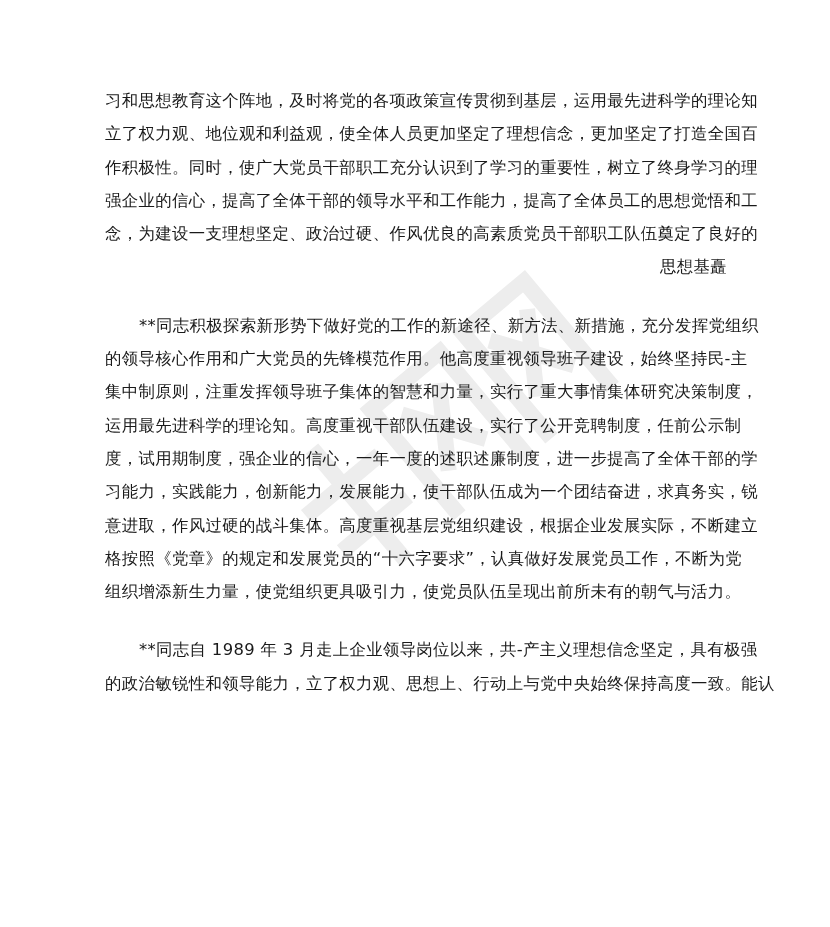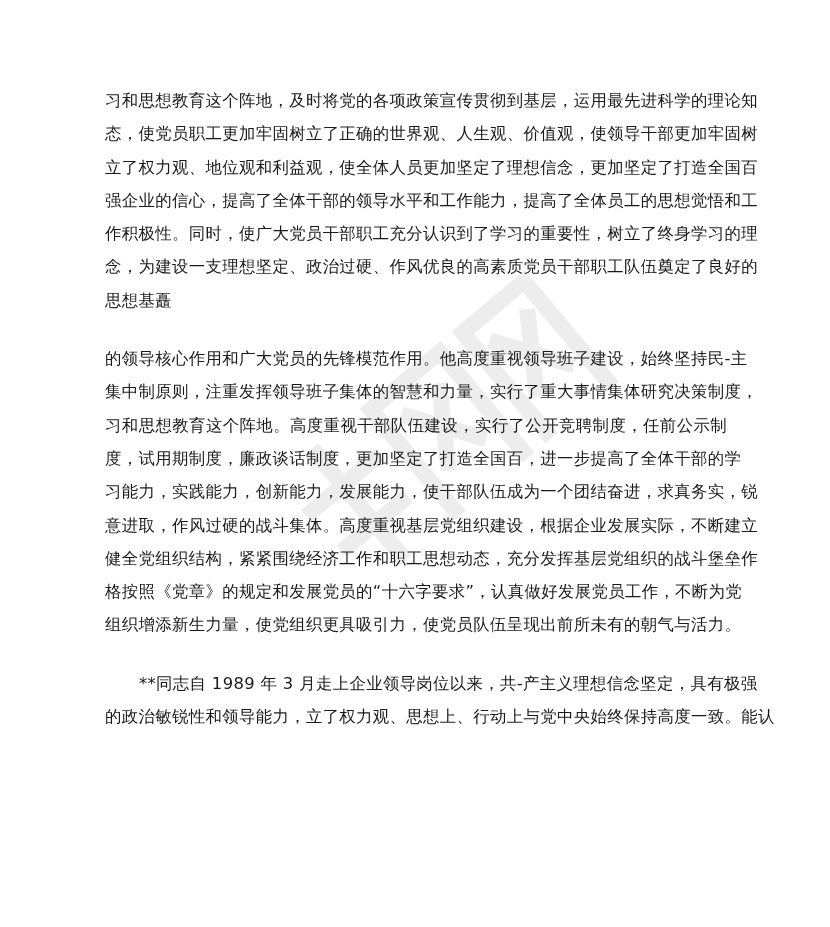--- a/index.html
+++ b/index.html
@@ -41,20 +41,21 @@
     .para {
       margin: 0;
     }
     .line {
       display: block;
       height: 33.3px;
       line-height: 33.3px;
       font-size: 16.4px;
       white-space: nowrap;
       letter-spacing: 0.35px;
+      text-align: right;
     }
     .line.justify {
       text-align: justify;
       text-align-last: justify;
     }
     .line.indent {
       padding-left: 34px;
     }
     .para-gap {
       height: 25px;
@@ -74,38 +75,37 @@
       <path d="M40 150 L120 150 M80 110 L80 240 M45 200 L115 200"></path>
       <path d="M150 110 L150 240 M150 110 L240 110 L240 240 M175 140 L215 200 M215 140 L175 200"></path>
       <path d="M270 110 L270 240 M270 110 L350 110 L350 240 M290 140 L330 200 M330 140 L290 200"></path>
     </g>
   </svg>
 
   <div class="content">
 
     <div class="para">
       <span class="line justify">习和思想教育这个阵地，及时将党的各项政策宣传贯彻到基层，运用最先进科学的理论知</span>
-      <span class="line justify">态，使党员职工更加牢固树立了正确的世界观、人生观、价值观，使领导干部更加牢固树</span>
       <span class="line justify">立了权力观、地位观和利益观，使全体人员更加坚定了理想信念，更加坚定了打造全国百</span>
+      <span class="line justify">作积极性。同时，使广大党员干部职工充分认识到了学习的重要性，树立了终身学习的理</span>
       <span class="line justify">强企业的信心，提高了全体干部的领导水平和工作能力，提高了全体员工的思想觉悟和工</span>
-      <span class="line justify">作积极性。同时，使广大党员干部职工充分认识到了学习的重要性，树立了终身学习的理</span>
       <span class="line justify">念，为建设一支理想坚定、政治过硬、作风优良的高素质党员干部职工队伍奠定了良好的</span>
       <span class="line">思想基矗</span>
     </div>
 
     <div class="para-gap"></div>
 
     <div class="para">
+      <span class="line justify indent">**同志积极探索新形势下做好党的工作的新途径、新方法、新措施，充分发挥党组织</span>
       <span class="line justify">的领导核心作用和广大党员的先锋模范作用。他高度重视领导班子建设，始终坚持民-主</span>
       <span class="line justify">集中制原则，注重发挥领导班子集体的智慧和力量，实行了重大事情集体研究决策制度，</span>
-      <span class="line justify">习和思想教育这个阵地。高度重视干部队伍建设，实行了公开竞聘制度，任前公示制</span>
-      <span class="line justify">度，试用期制度，廉政谈话制度，更加坚定了打造全国百，进一步提高了全体干部的学</span>
+      <span class="line justify">运用最先进科学的理论知。高度重视干部队伍建设，实行了公开竞聘制度，任前公示制</span>
+      <span class="line justify">度，试用期制度，强企业的信心，一年一度的述职述廉制度，进一步提高了全体干部的学</span>
       <span class="line justify">习能力，实践能力，创新能力，发展能力，使干部队伍成为一个团结奋进，求真务实，锐</span>
       <span class="line justify">意进取，作风过硬的战斗集体。高度重视基层党组织建设，根据企业发展实际，不断建立</span>
-      <span class="line justify">健全党组织结构，紧紧围绕经济工作和职工思想动态，充分发挥基层党组织的战斗堡垒作</span>
       <span class="line justify">格按照《党章》的规定和发展党员的“十六字要求”，认真做好发展党员工作，不断为党</span>
       <span class="line">组织增添新生力量，使党组织更具吸引力，使党员队伍呈现出前所未有的朝气与活力。</span>
     </div>
 
     <div class="para-gap-lg"></div>
 
     <div class="para">
       <span class="line justify indent">**同志自 1989 年 3 月走上企业领导岗位以来，共-产主义理想信念坚定，具有极强</span>
       <span class="line justify">的政治敏锐性和领导能力，立了权力观、思想上、行动上与党中央始终保持高度一致。能认</span>
     </div>

